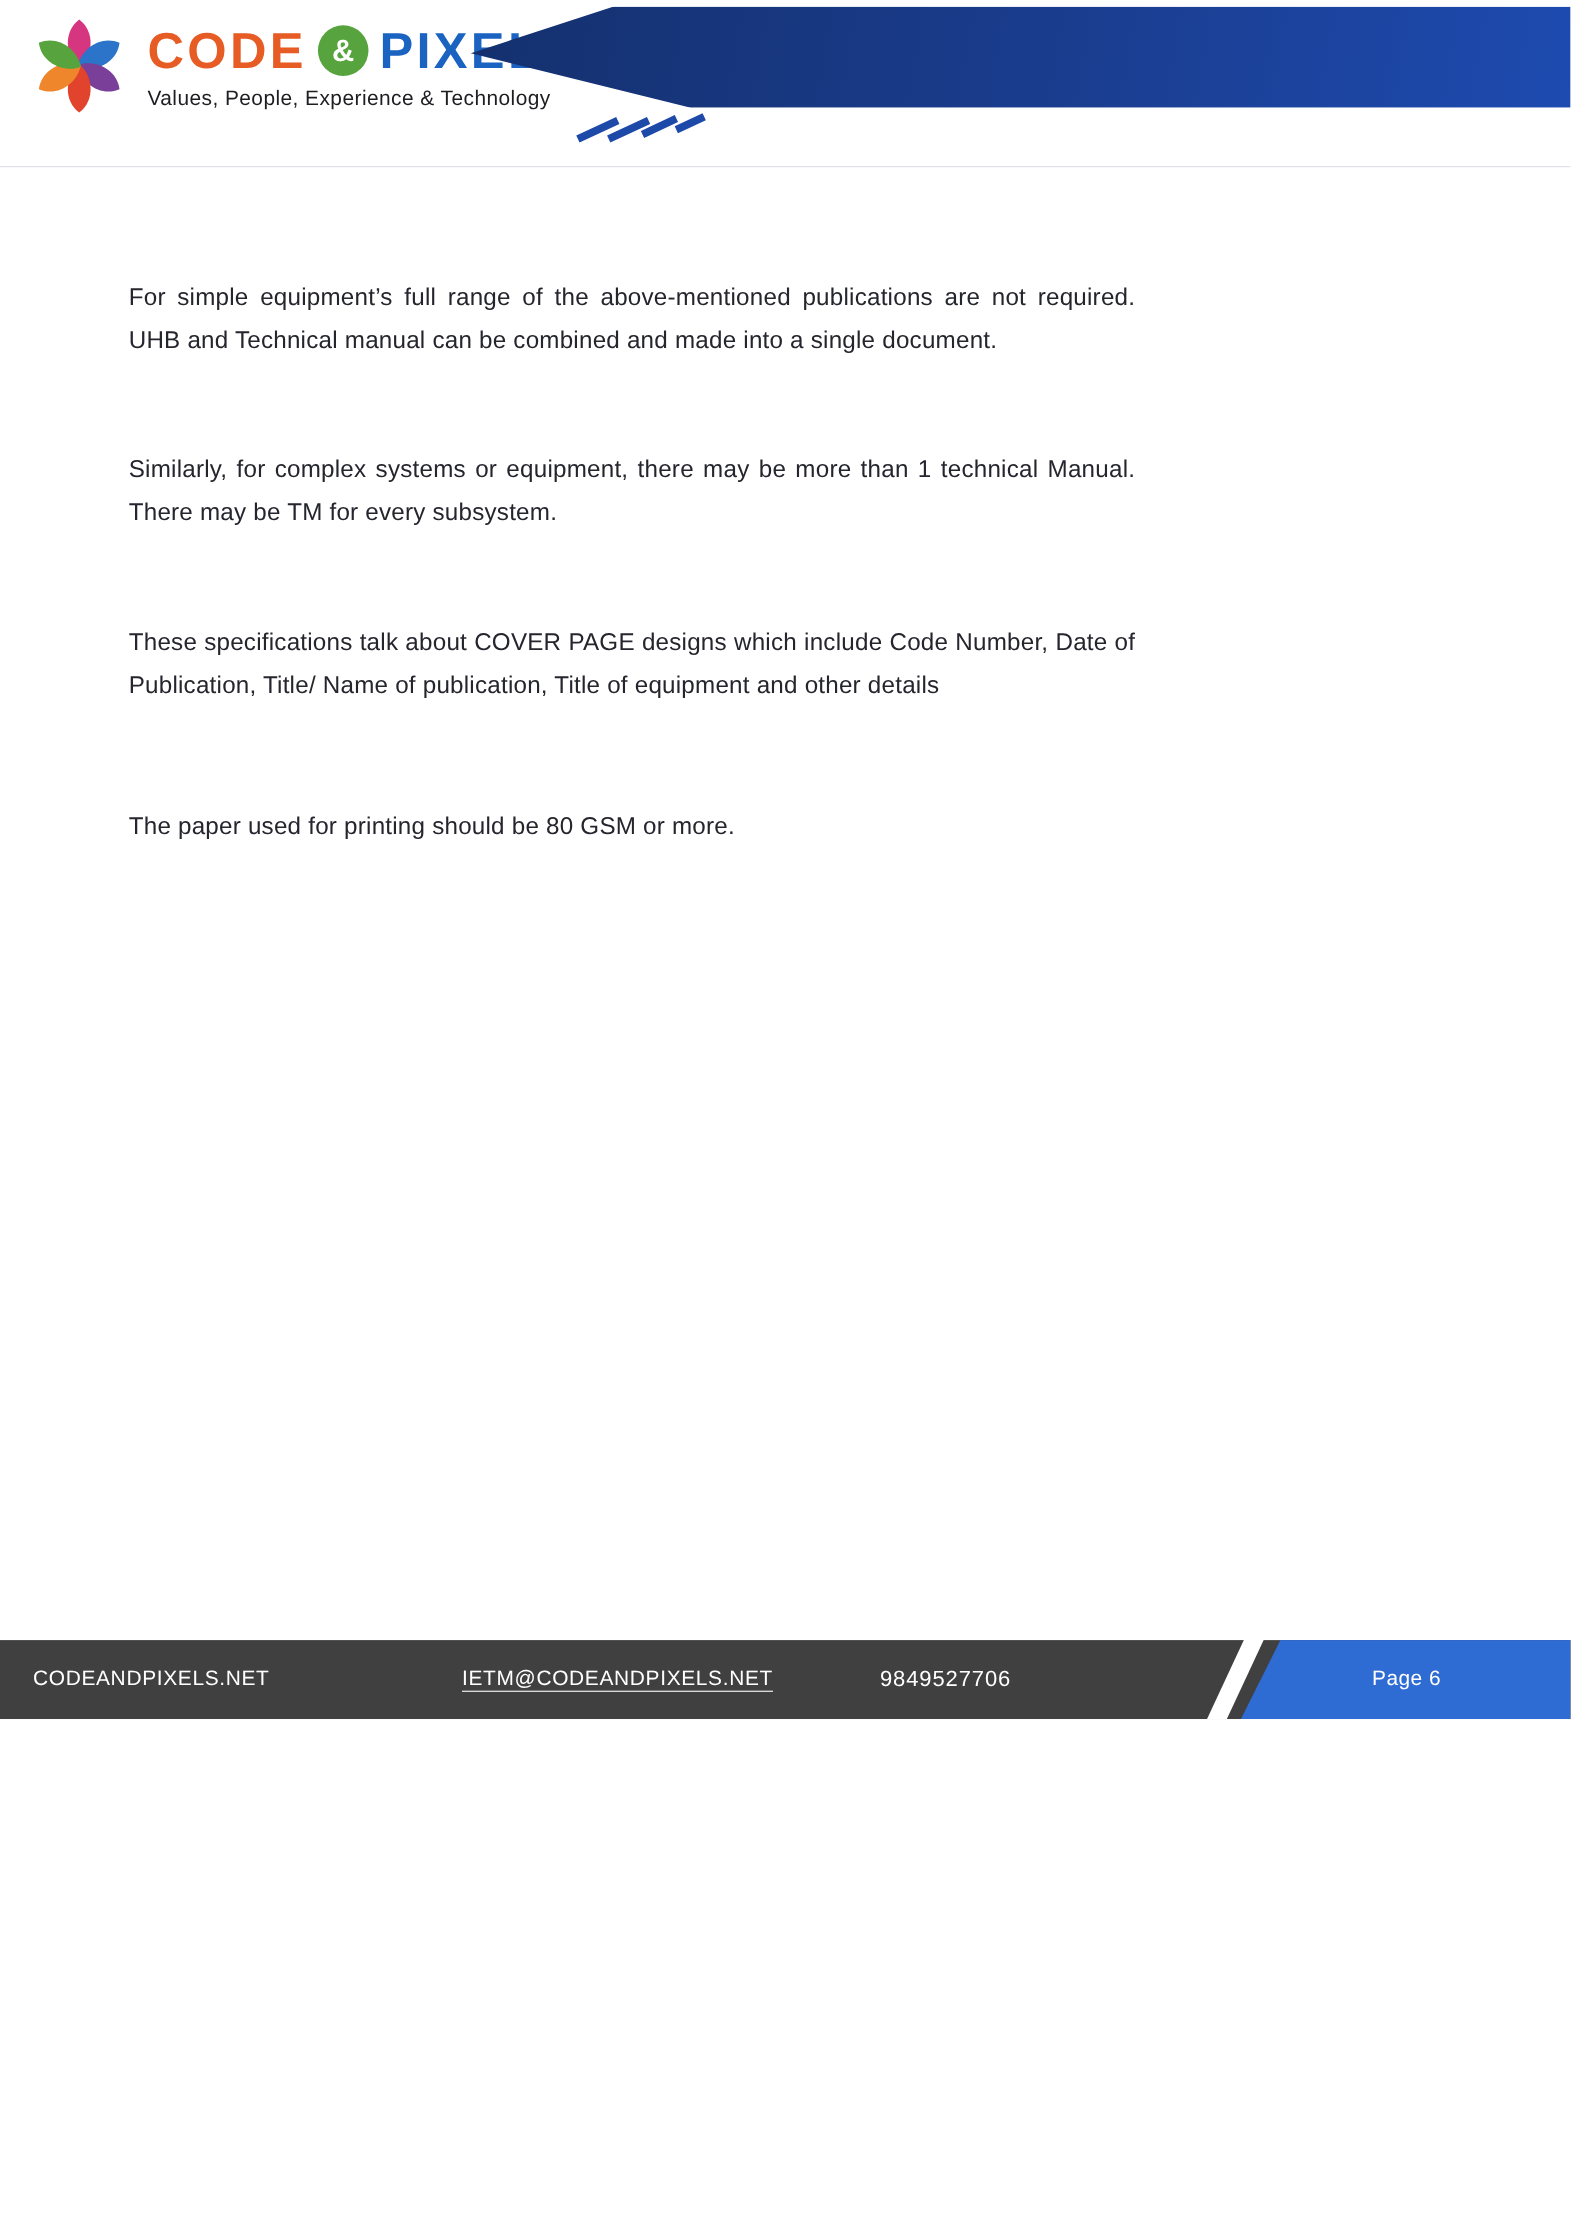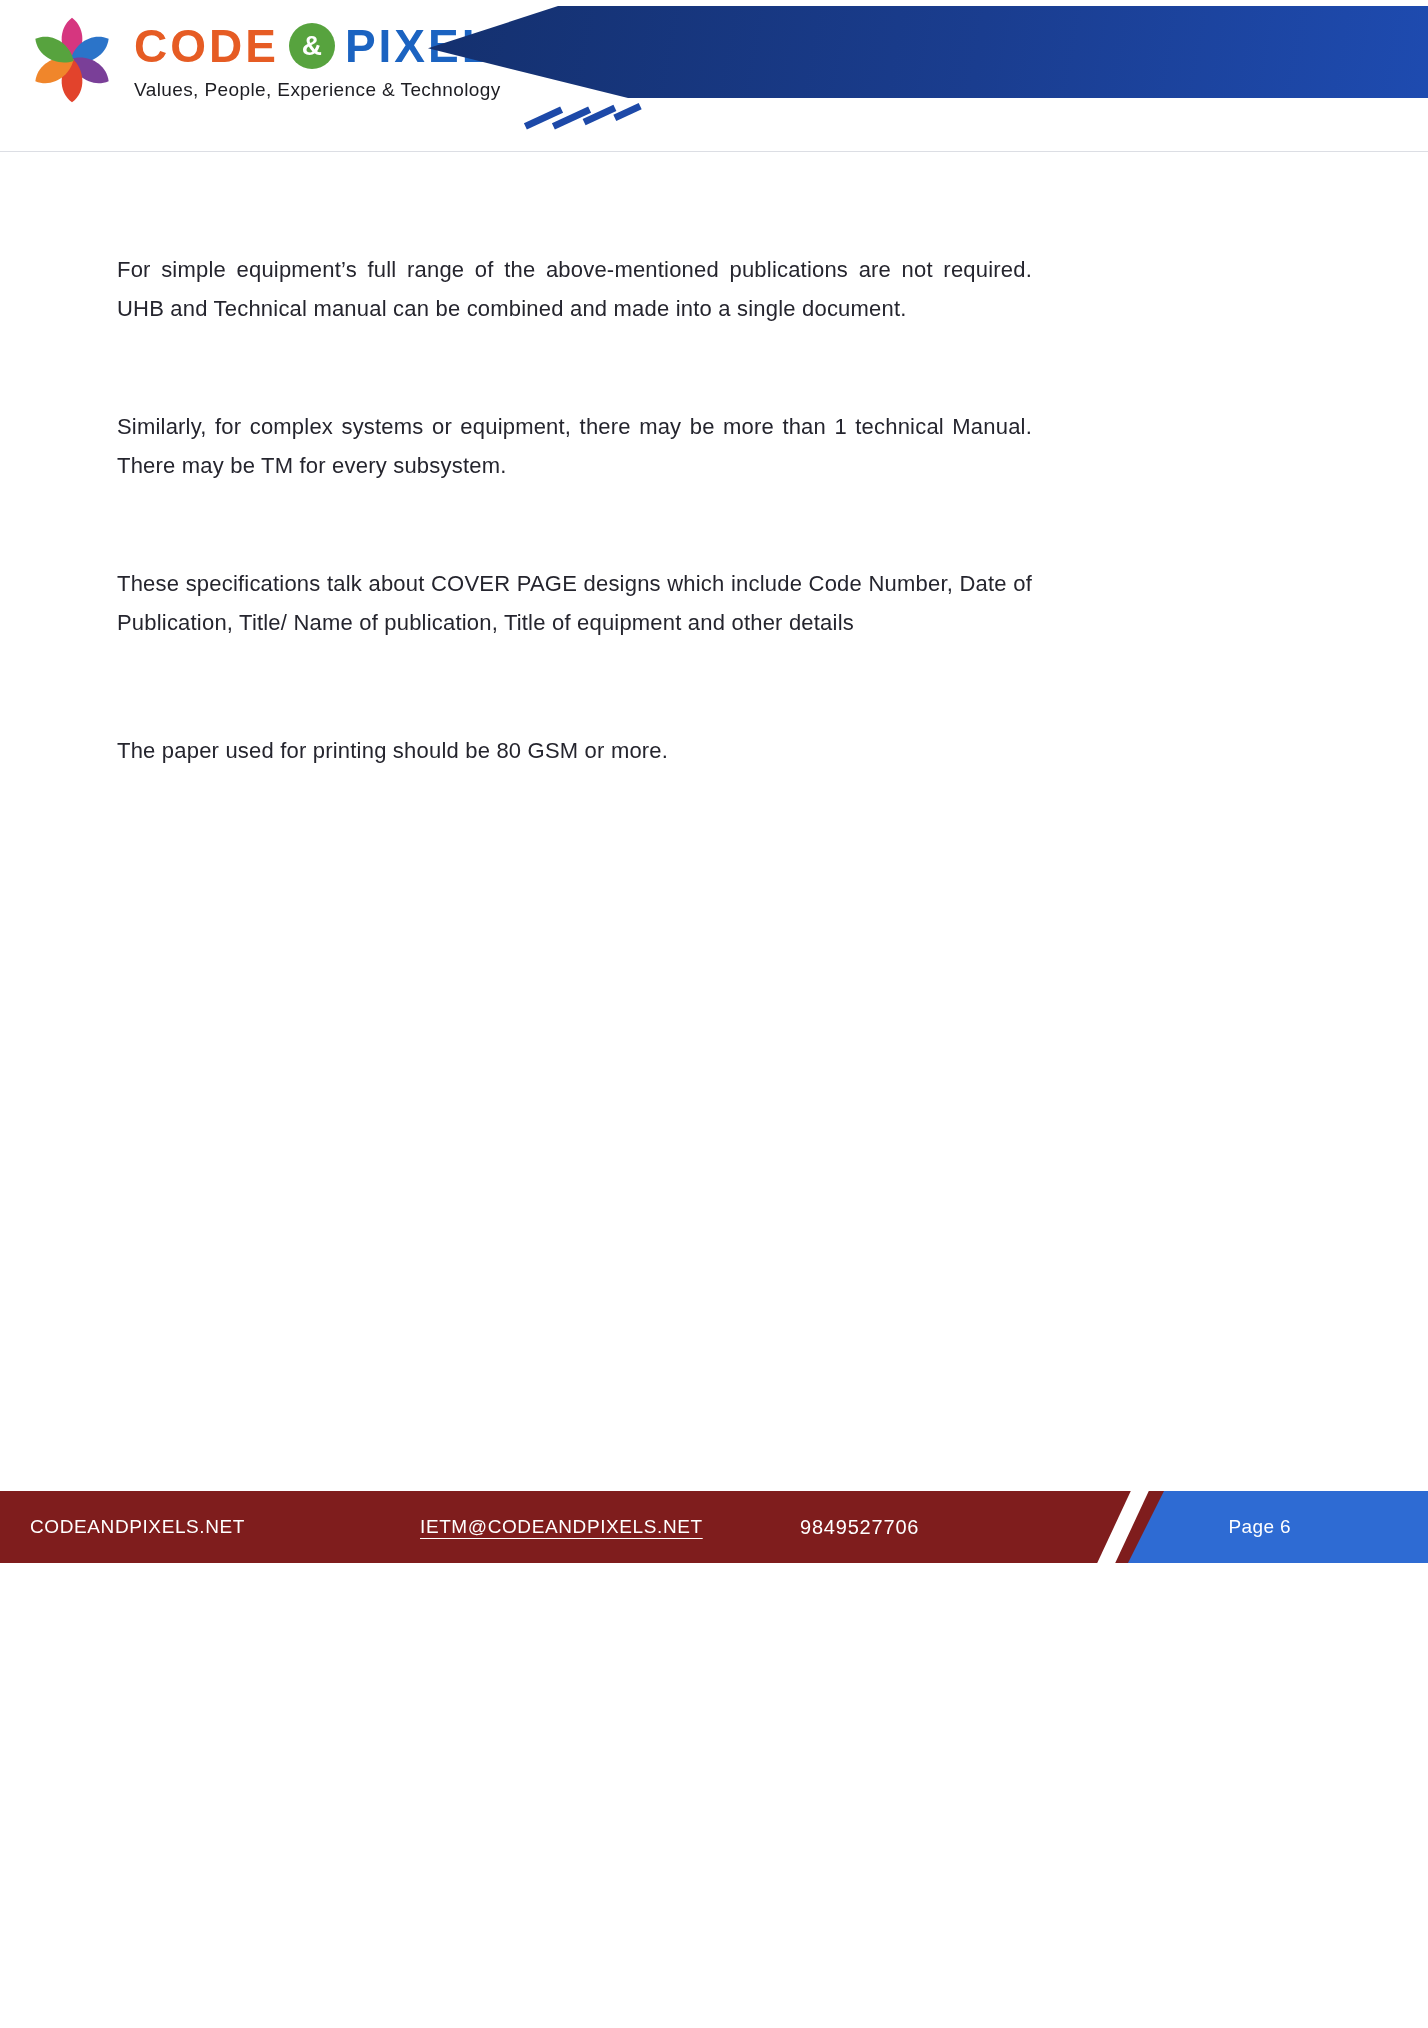--- a/index.html
+++ b/index.html
@@ -110,21 +110,21 @@
   .paragraph.p1, .paragraph.p2, .paragraph.p3, .paragraph.p4 { margin-top: 80px; }
   .paragraph.p5 { margin-top: 90px; text-align: left; }
 
   
   .footer {
     position: absolute;
     left: 0;
     bottom: 0;
     width: 1428px;
     height: 72px;
-    background: #7f1d1d;
+    background: #404040;
     color: #ffffff;
   }
   .footer-site {
     position: absolute;
     left: 30px;
     top: 0;
     height: 72px;
     display: flex;
     align-items: center;
     font-size: 19px;
@@ -167,21 +167,21 @@
     position: absolute;
     right: 0;
     top: 0;
     width: 300px;
     height: 72px;
     background: #2e6bd3;
     clip-path: polygon(12% 0, 100% 0, 100% 100%, 0 100%);
   }
   .footer-page {
     position: absolute;
-    right: 137px;
+    right: 118px;
     top: 0;
     height: 72px;
     display: flex;
     align-items: center;
     font-size: 19px;
     letter-spacing: 0.4px;
   }
 </style>
 </head>
 <body>

